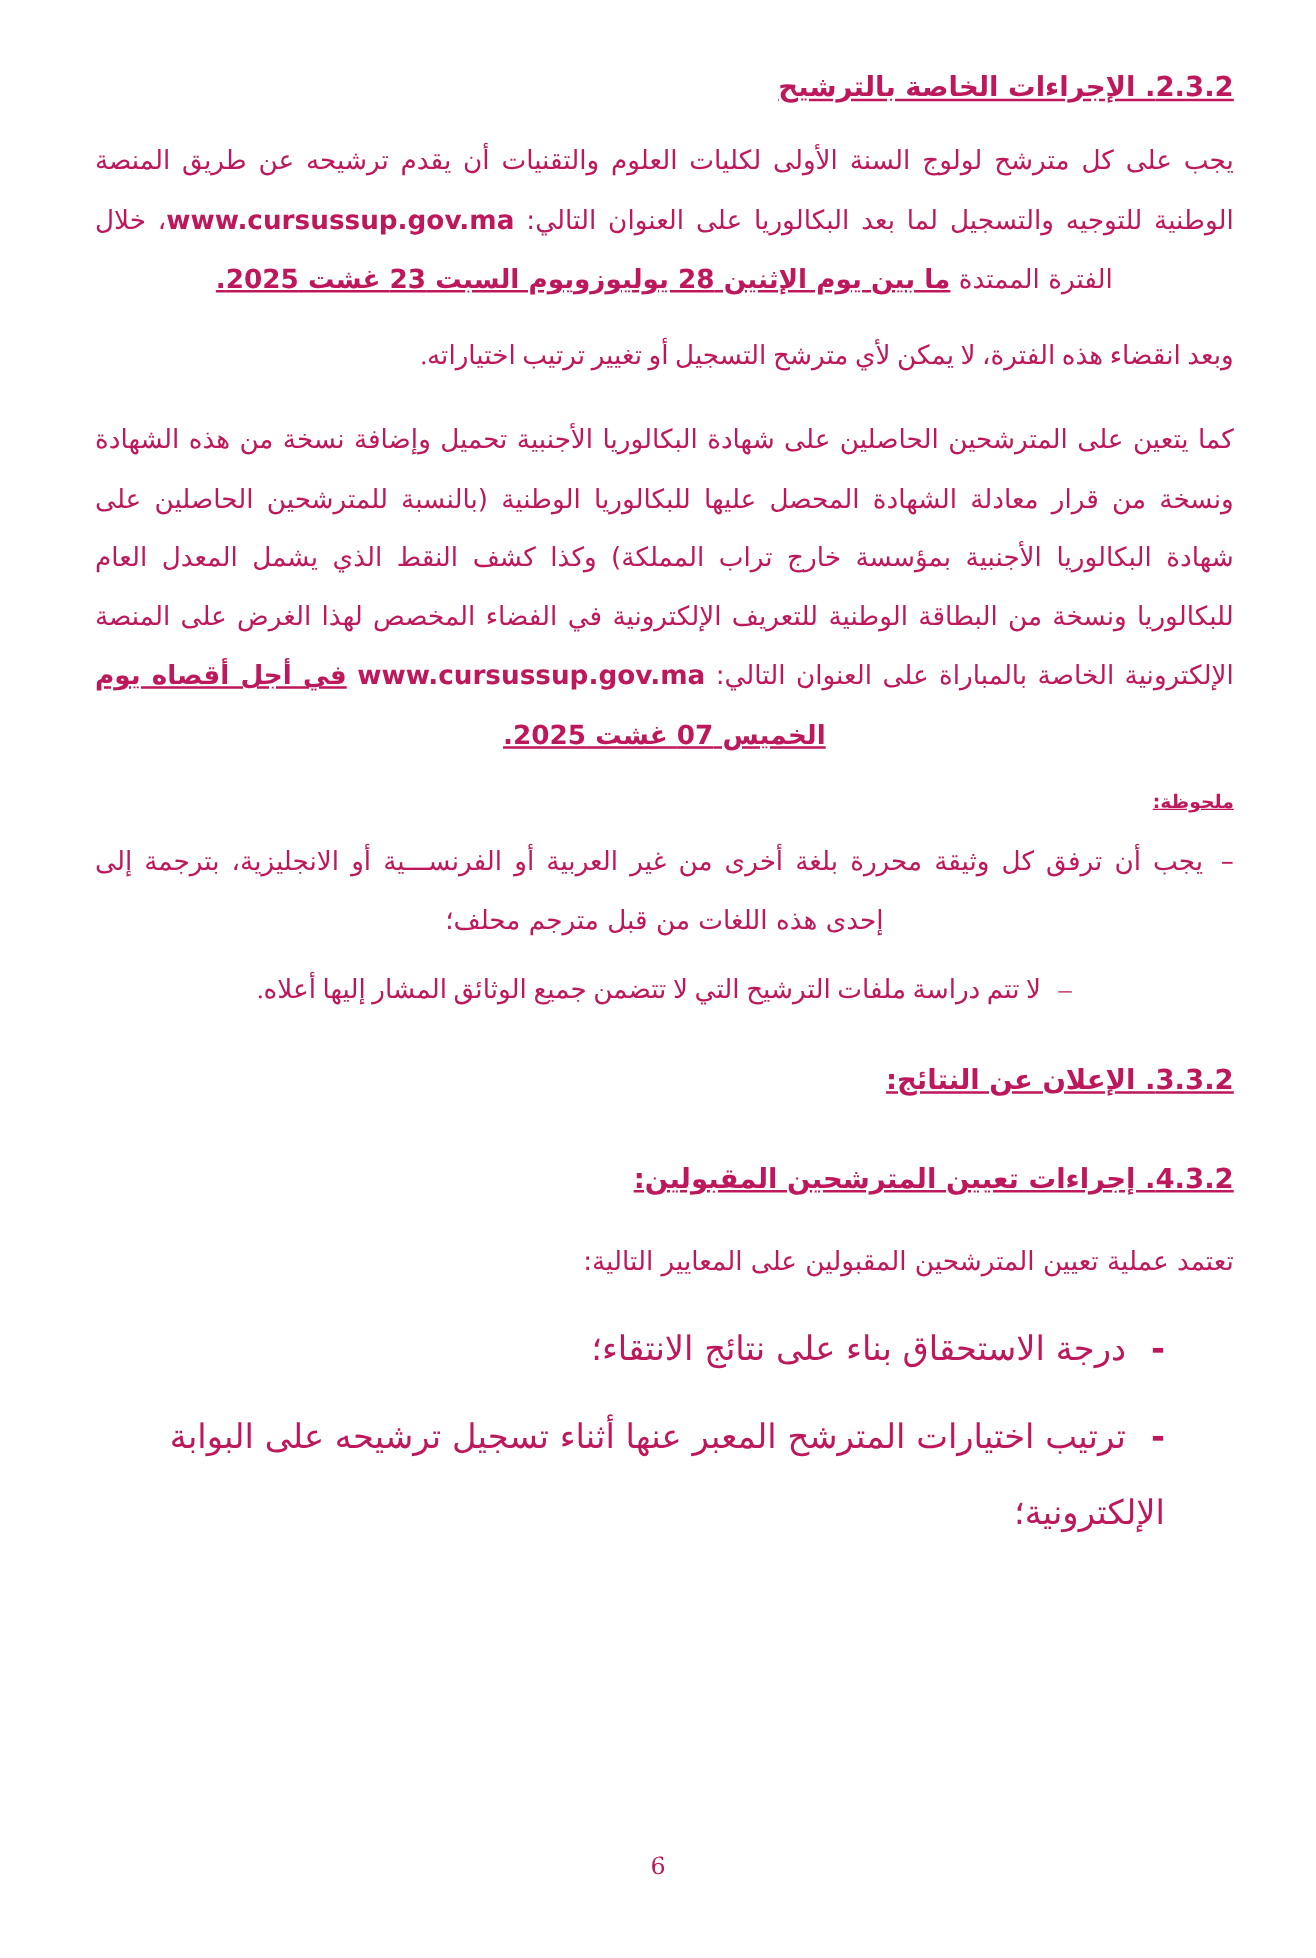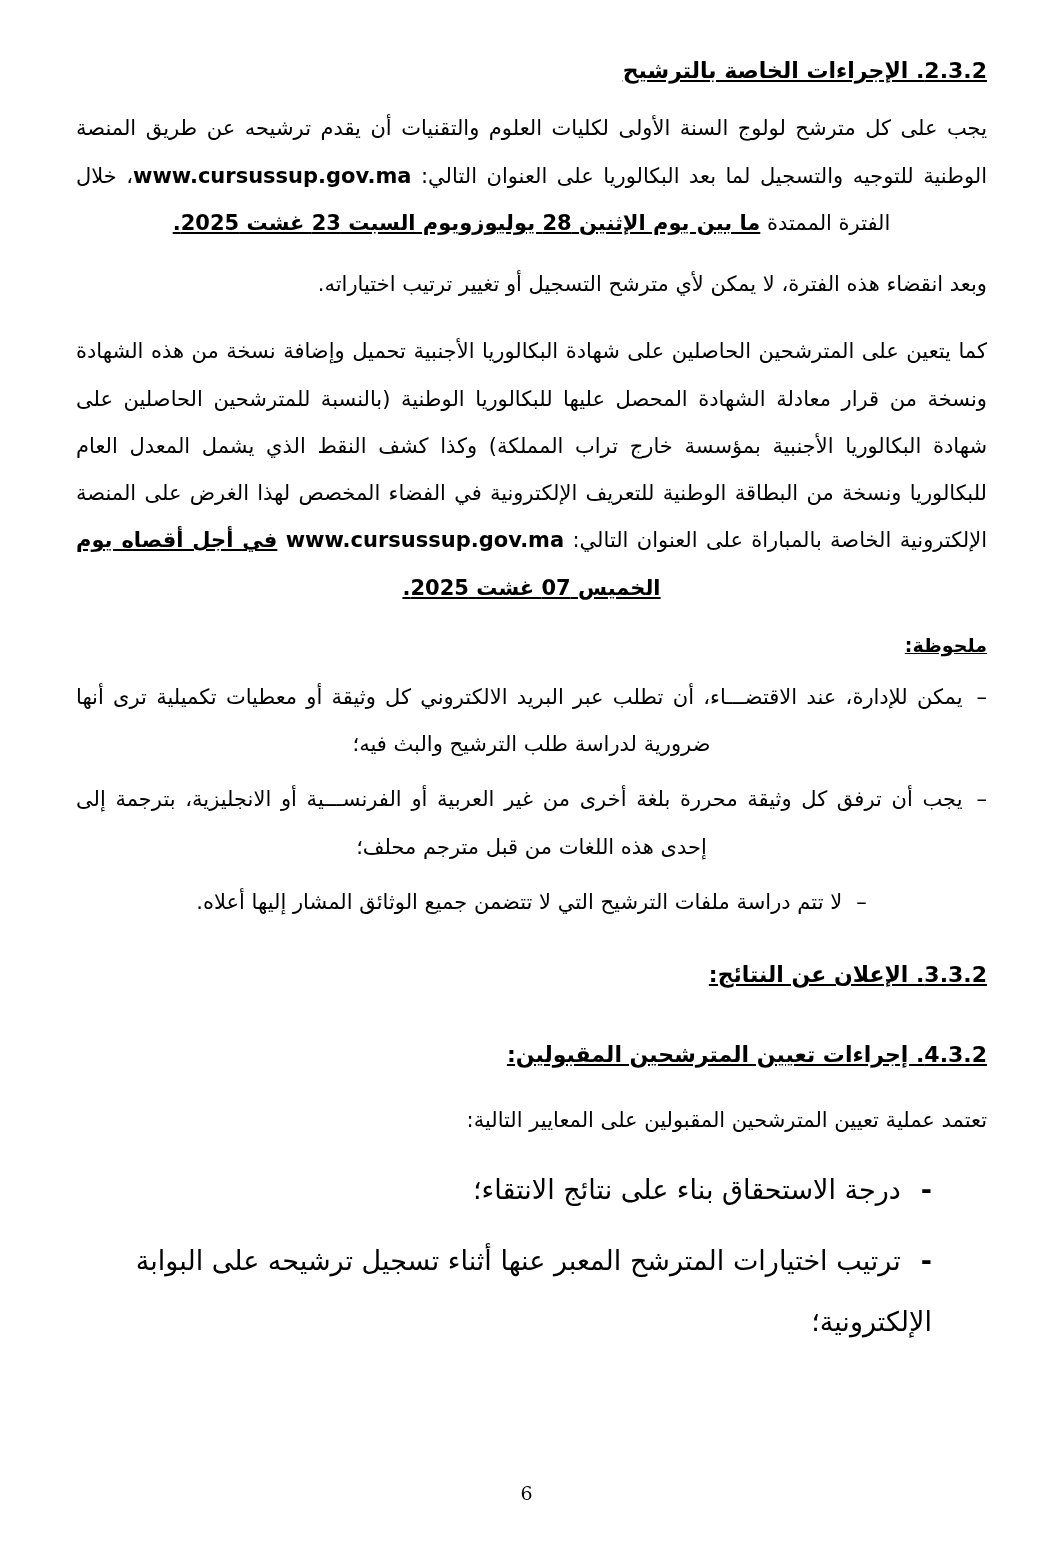--- a/index.html
+++ b/index.html
@@ -1,19 +1,19 @@
 <!DOCTYPE html>
 <html lang="ar" dir="rtl"><head>
 <meta charset="utf-8">
 <style>
   html,body{margin:0;padding:0;background:#ffffff;}
   .page{
     position:relative;
     width:1053px;height:1566px;
-    background:#ffffff;color:#000000;
+    background:#ffffff;color:#be185d;
     font-family:"DejaVu Sans", sans-serif;
     direction:rtl;
     overflow:hidden;
     margin:0 auto;
   }
   .content{position:absolute;top:52px;right:66px;left:76px;}
   .heading{
     font-size:22px;font-weight:bold;
     text-decoration:underline;
     text-align:right;
@@ -27,37 +27,37 @@
     line-height:2.25;
     margin:0 0 14px 0;
     text-align:justify;
     text-align-last:center;
   }
   .para.single{text-align:right;text-align-last:right;}
   .b{font-weight:bold;}
   .u{text-decoration:underline;}
   .url{font-weight:bold;}
   .note-label{
-    font-size:19px;font-weight:bold;
+    font-size:15px;font-weight:bold;
     text-decoration:underline;
     text-align:right;
     margin:4px 0 10px 0;line-height:2;
   }
   .note-item{margin:0 0 8px 0;}
   .note-item.center{text-align:right;text-align-last:center;}
   .dash{padding-left:14px;}
   .criteria-item{
     font-size:27px;line-height:2.25;
     text-align:right;
     padding-left:0;
     margin:0 55px 10px 0;
   }
   .cdash{font-weight:bold;padding-left:20px;}
   .intro{margin-bottom:16px;}
-  .gap-sm{margin-bottom:20px;}
+  .gap-sm{margin-bottom:20px;font-family:Liberation Serif, serif;}
   .page-num{
     position:absolute;
     bottom:62px;left:0;right:0;
     text-align:center;
     font-size:19px;
     font-family:"DejaVu Serif", serif;
   }
 </style>
 </head>
 <body>
@@ -69,21 +69,20 @@
 
     <p class="para"><span>يجب على كل مترشح لولوج السنة الأولى لكليات العلوم والتقنيات أن يقدم ترشيحه عن طريق المنصة الوطنية للتوجيه والتسجيل لما بعد البكالوريا على العنوان التالي: </span><span class="url">www.cursussup.gov.ma</span><span>، خلال الفترة الممتدة </span><span class="b u">ما بين يوم الإثنين 28 يوليوزويوم السبت 23 غشت 2025.</span></p>
 
 
     <p class="para single gap-sm">وبعد انقضاء هذه الفترة، لا يمكن لأي مترشح التسجيل أو تغيير ترتيب اختياراته.</p>
 
     <p class="para"><span>كما يتعين على المترشحين الحاصلين على شهادة البكالوريا الأجنبية تحميل وإضافة نسخة من هذه الشهادة ونسخة من قرار معادلة الشهادة المحصل عليها للبكالوريا الوطنية (بالنسبة للمترشحين الحاصلين على شهادة البكالوريا الأجنبية بمؤسسة خارج تراب المملكة) وكذا كشف النقط الذي يشمل المعدل العام للبكالوريا ونسخة من البطاقة الوطنية للتعريف الإلكترونية في الفضاء المخصص لهذا الغرض على المنصة الإلكترونية الخاصة بالمباراة على العنوان التالي: </span><span class="url">www.cursussup.gov.ma</span><span> </span><span class="b u">في أجل أقصاه يوم الخميس 07 غشت 2025.</span></p>
 
     <p class="note-label">ملحوظة:</p>
 
-    <p class="para note-item"><span class="dash">–</span><span>يمكن للإدارة، عند الاقتضـــاء، أن تطلب عبر البريد الالكتروني كل وثيقة أو معطيات تكميلية ترى أنها ضرورية لدراسة طلب الترشيح والبث فيه؛</span></p>
 
     <p class="para note-item"><span class="dash">–</span><span>يجب أن ترفق كل وثيقة محررة بلغة أخرى من غير العربية أو الفرنســـية أو الانجليزية، بترجمة إلى إحدى هذه اللغات من قبل مترجم محلف؛</span></p>
 
     <p class="para note-item center gap-sm"><span class="dash">–</span><span>لا تتم دراسة ملفات الترشيح التي لا تتضمن جميع الوثائق المشار إليها أعلاه.</span></p>
 
     <h2 class="heading mt">3.3.2. الإعلان عن النتائج:</h2>
 
 
     <h2 class="heading mt2">4.3.2. إجراءات تعيين المترشحين المقبولين:</h2>
 

